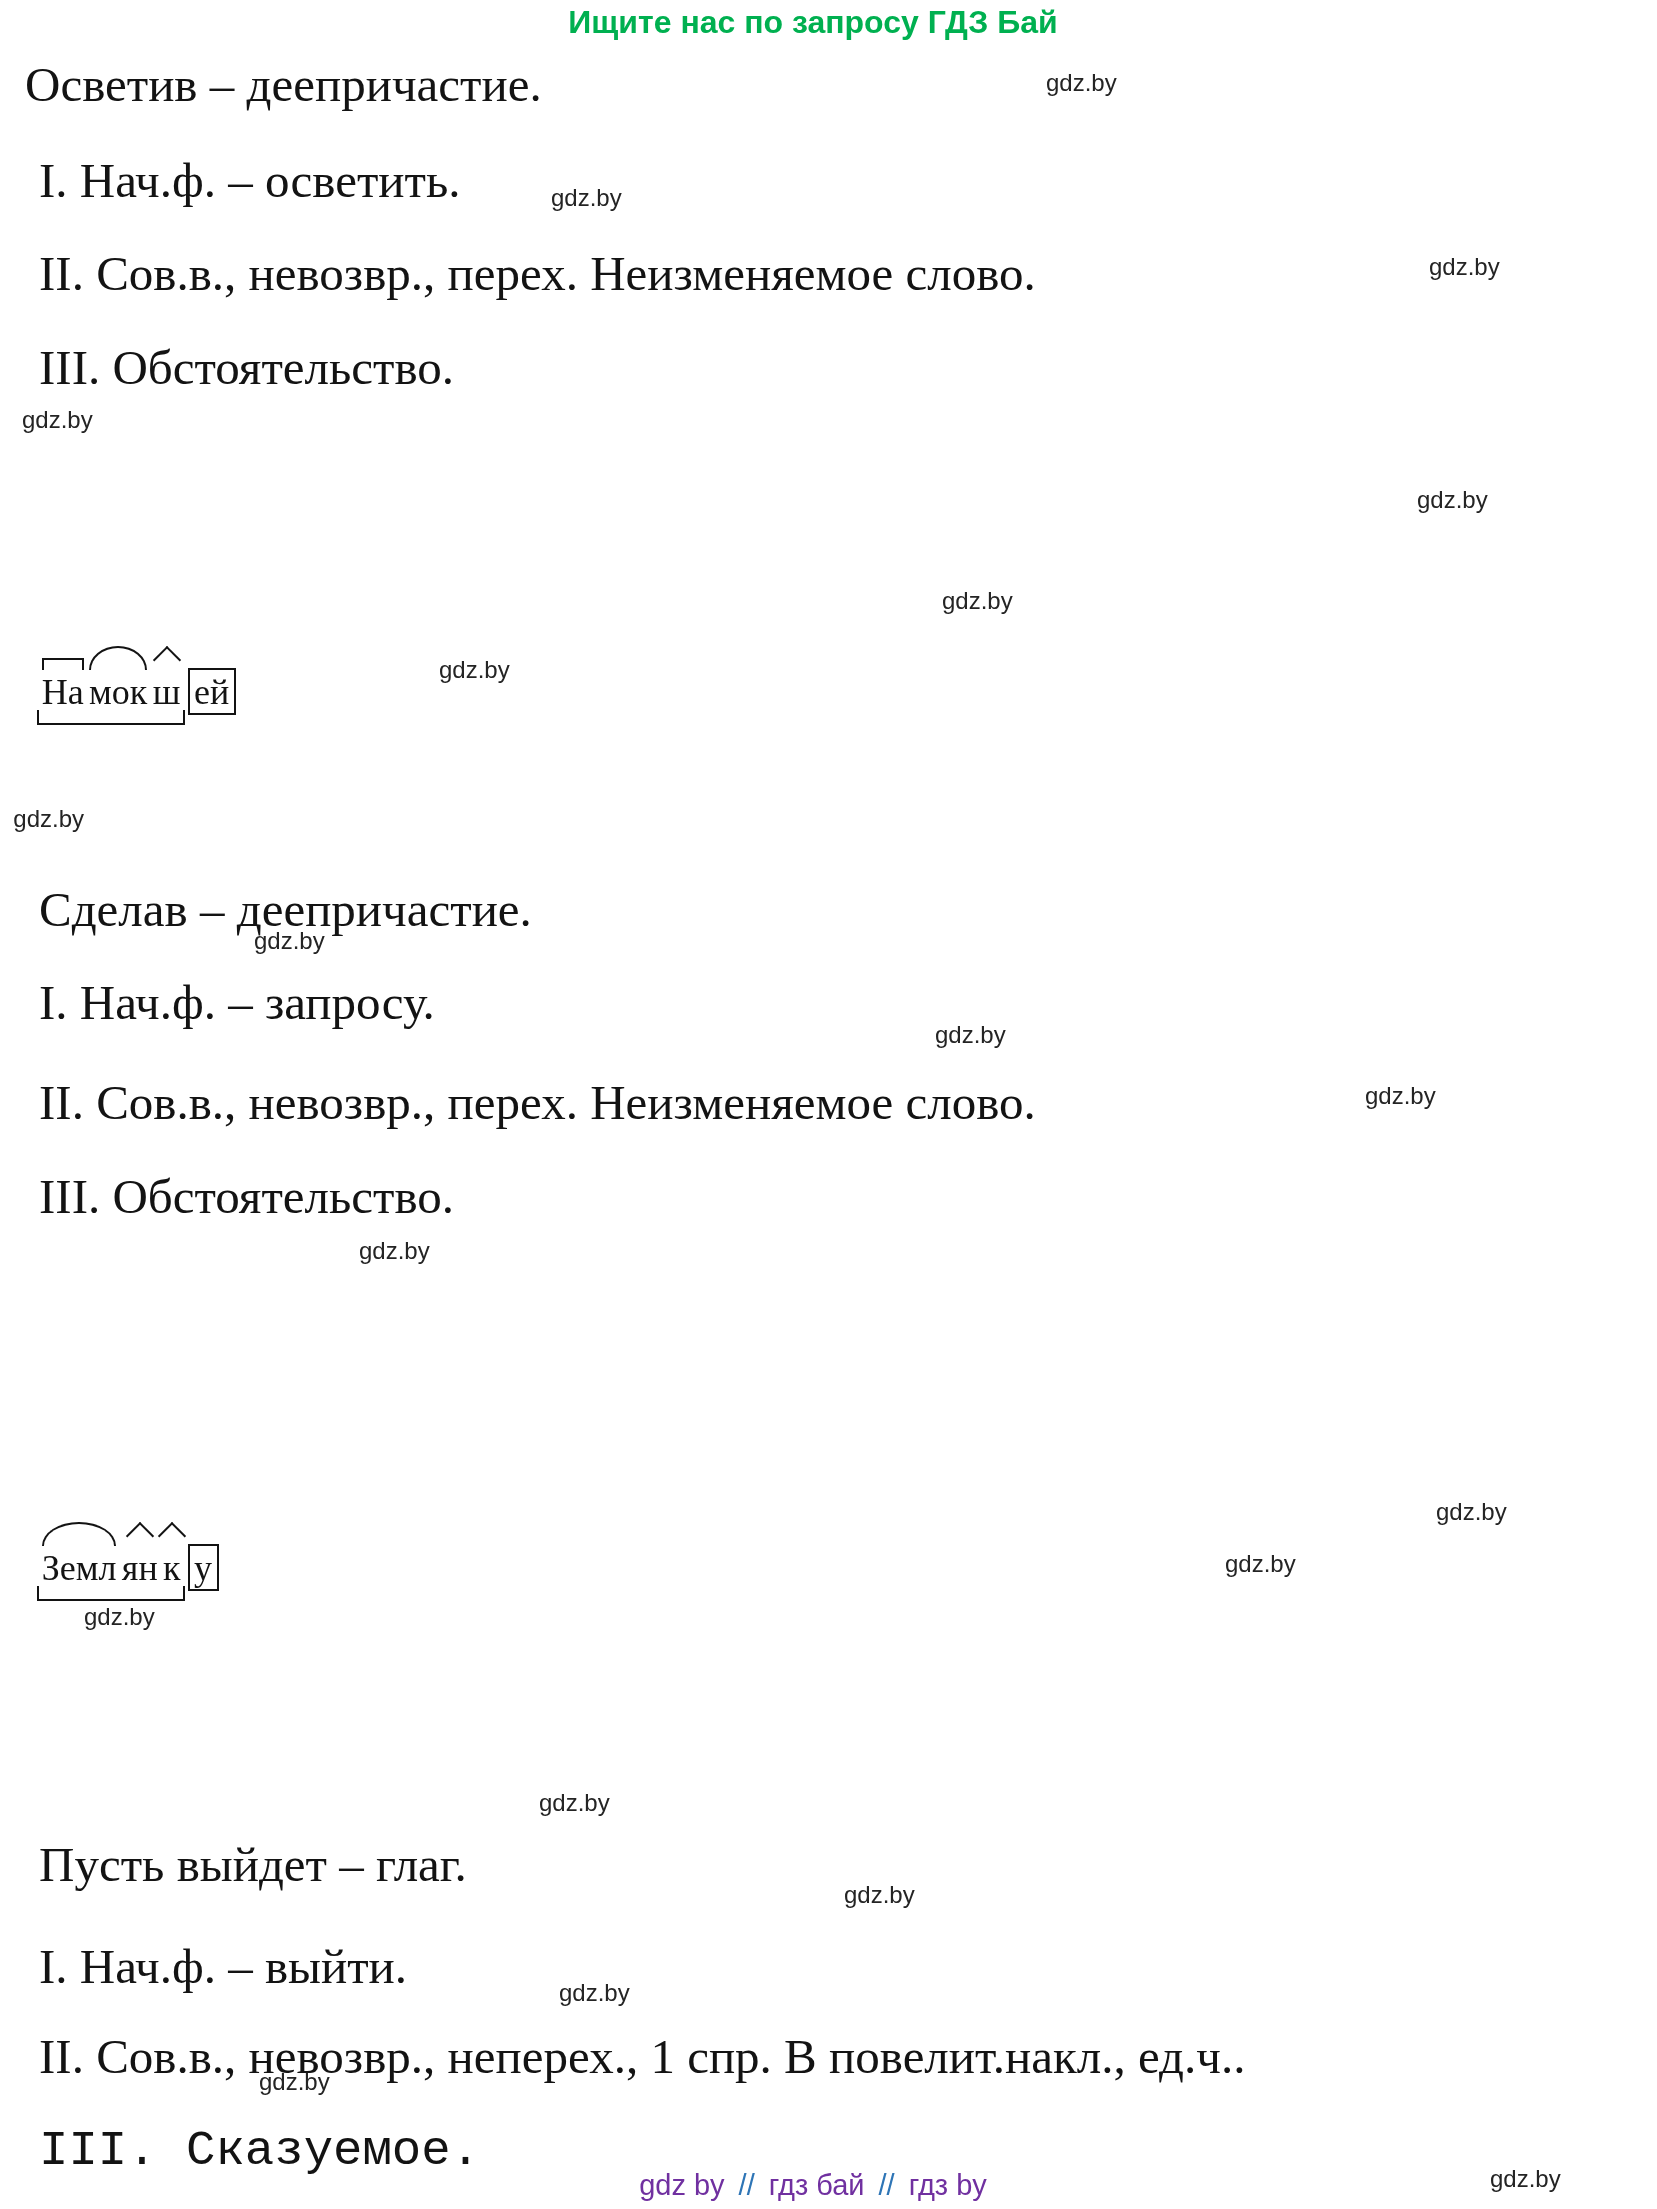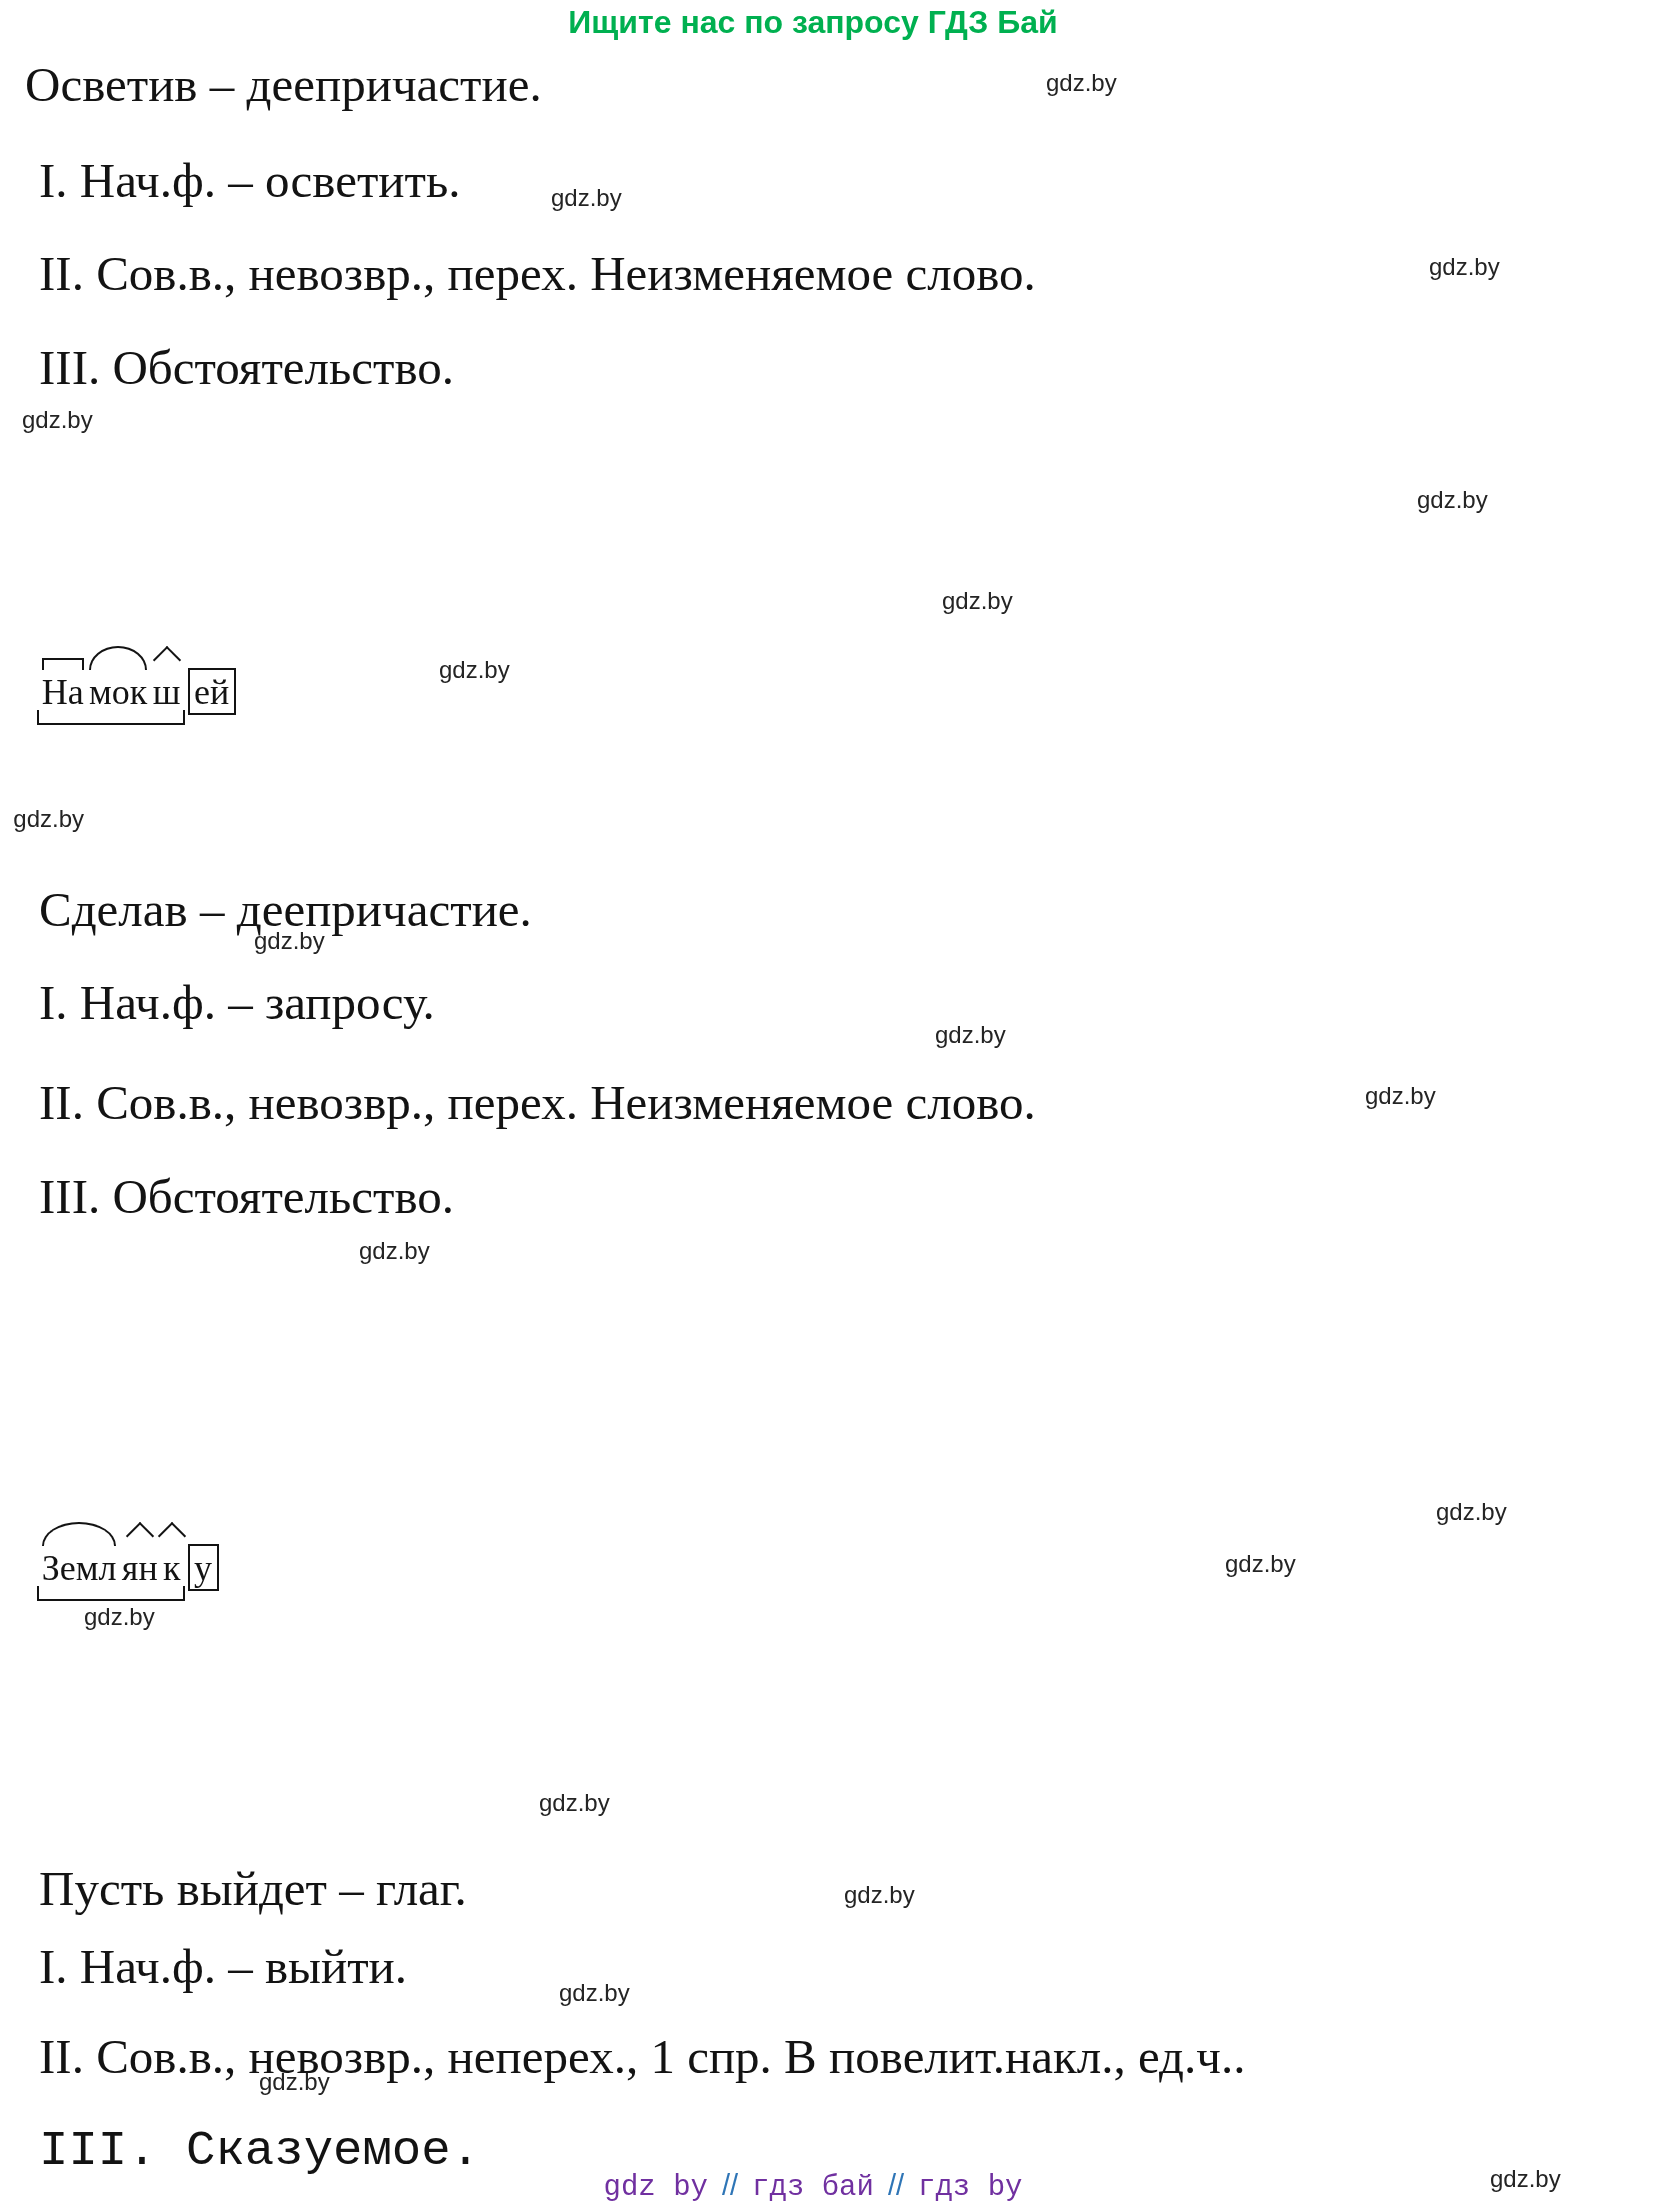--- a/index.html
+++ b/index.html
@@ -53,21 +53,21 @@
     border-right:2.7px solid var(--text,#131313);
   }
   .ending{
     display:inline-block; border:2.7px solid var(--text,#131313);
     padding:0.9px 5.3px 0 4.4px; margin-left:4.4px;
   }
   .footer{
     position:absolute; top:2169px; left:0; width:100%; text-align:center;
     font-family:"Liberation Sans", sans-serif; font-size:29px; white-space:nowrap;
   }
-  .f-word{color:var(--purple,#7030a0); cursor:pointer;font-family:Liberation Mono, monospace;}
+  .f-word{color:var(--purple,#7030a0); cursor:pointer;}
   .f-sep{color:var(--sep,#2e75b6); margin:0 14px;}
 </style>
 </head>
 <body>
 
 <div id="canvas">
 
   <div class="header">Ищите нас по запросу ГДЗ Бай</div>
 
   <div class="text-line" style="left:25px; top:57px;">Осветив – деепричастие.</div>
@@ -81,21 +81,21 @@
 
   <div class="text-line" style="left:39px; top:882px;">Сделав – деепричастие.</div>
   <div class="text-line" style="left:39px; top:975px;">I. Нач.ф. – запросу.</div>
   <div class="text-line" style="left:39px; top:1075px;">II. Сов.в., невозвр., перех. Неизменяемое слово.</div>
   <div class="text-line" style="left:39px; top:1169px;">III. Обстоятельство.</div>
 
   <div class="morph-word" style="left:39px; top:1507px;">
     <span class="stem"><span class="m root">Земл</span><span class="m suffix">ян</span><span class="m suffix">к</span></span><span class="ending">у</span>
   </div>
 
-  <div class="text-line" style="left:39px; top:1837px;margin-top:24px;">Пусть выйдет – глаг.</div>
+  <div class="text-line" style="left:39px; top:1837px;">Пусть выйдет – глаг.</div>
   <div class="text-line" style="left:39px; top:1931px;margin-top:8px;">I. Нач.ф. – выйти.</div>
   <div class="text-line" style="left:39px; top:2029px;">II. Сов.в., невозвр., неперех., 1 спр. В повелит.накл., ед.ч..</div>
   <div class="text-line" style="left:39px; top:2123px;font-family:Liberation Mono, monospace;">III. Сказуемое.</div>
 
   <div class="wm" style="left:1046px; top:69px;">gdz.by</div>
   <div class="wm" style="left:551px;  top:184px;">gdz.by</div>
   <div class="wm" style="left:1429px; top:253px;">gdz.by</div>
   <div class="wm" style="left:22px;   top:406px;">gdz.by</div>
   <div class="wm" style="left:1417px; top:486px;">gdz.by</div>
   <div class="wm" style="left:942px; top:587px;">gdz.by</div>

